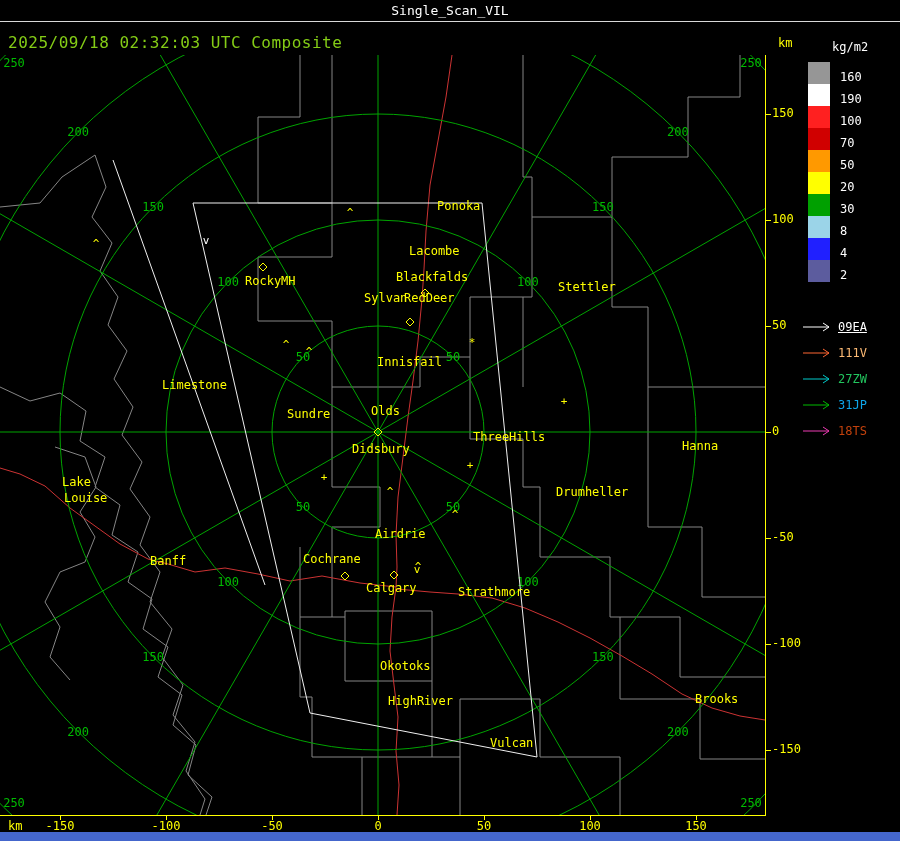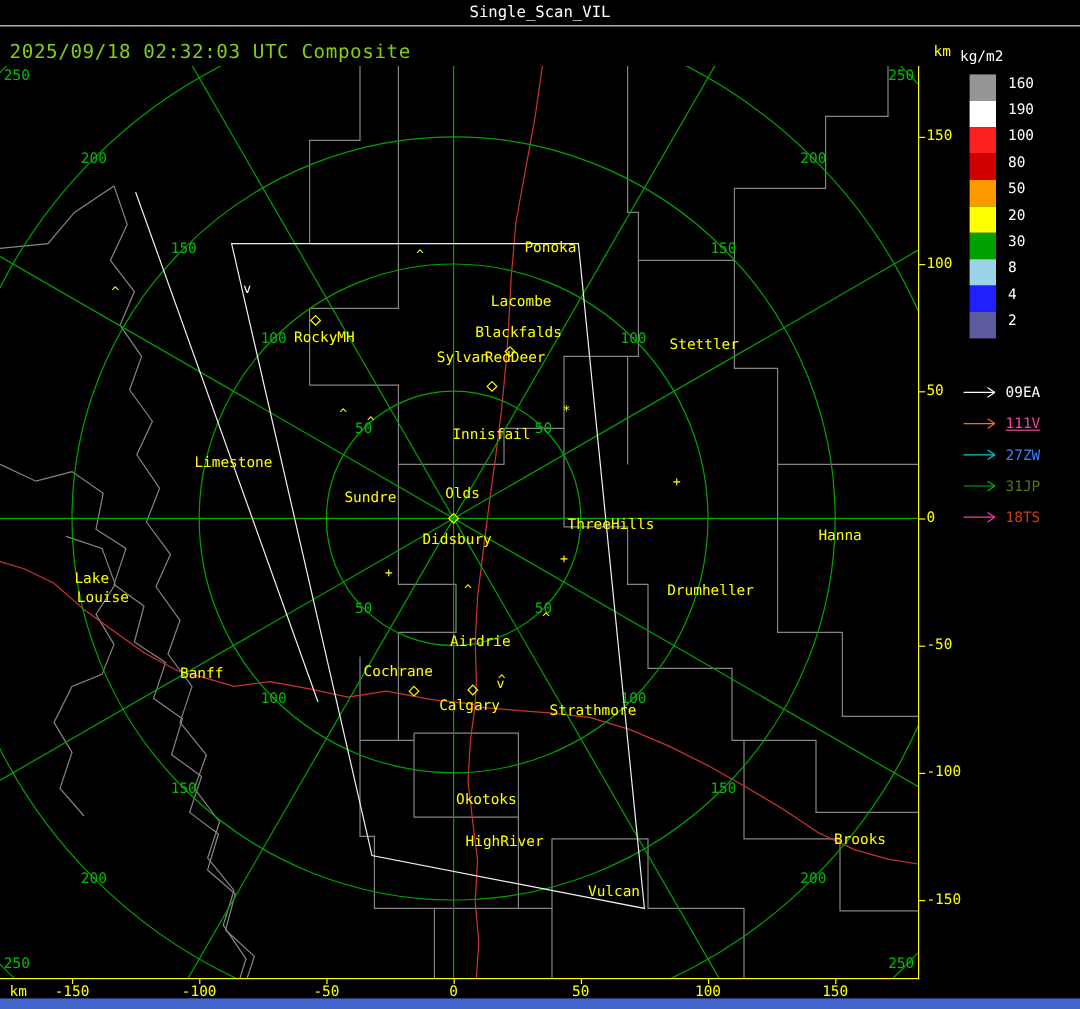--- a/index.html
+++ b/index.html
@@ -16,22 +16,22 @@
   #map-svg{display:block}
   #map-svg text{font-family:"DejaVu Sans Mono",monospace}
   .yaxis{position:absolute;top:55px;left:765px;width:1px;height:761px;background:#ffff00}
   .xaxis{position:absolute;top:815px;left:0;width:766px;height:1px;background:#ffff00}
   .tickdash-y{position:absolute;width:6px;height:1px;background:#ffff00}
   .ticklab-y{position:absolute;color:#ffff00;font-size:12px;white-space:nowrap}
   .tickdash-x{position:absolute;width:1px;height:5px;background:#ffff00}
   .ticklab-x{position:absolute;color:#ffff00;font-size:12px;width:44px;text-align:center}
   .km-bottom{position:absolute;top:819px;left:8px;color:#ffff00;font-size:12px}
   .legend{position:absolute;top:40px;left:800px;width:100px}
-  .legend-unit{color:#ffffff;font-size:12px;margin-bottom:8px}
-  .scale-row{display:flex;align-items:flex-start;height:22px}
+  .legend-unit{color:#ffffff;font-size:12px;margin-left:32px;margin-bottom:8px}
+  .scale-row{display:flex;align-items:flex-end;height:22px}
   .swatch{width:22px;height:22px;margin-left:8px;flex:0 0 auto}
   .scale-label{color:#ffffff;font-size:12px;margin-left:10px}
   .radar-rows{margin-top:32px}
   .radar-row{display:flex;align-items:center;height:26px;padding-left:2px}
   .radar-label{font-size:12px;margin-left:6px}
   .bottom-bar{position:absolute;top:832px;left:0;width:900px;height:9px;background:#4466cc}
 </style>
 </head>
 <body>
 
@@ -204,21 +204,21 @@
         <div class="scale-row">
           <div class="swatch" style="background: rgb(255, 255, 255);"></div>
           <span class="scale-label">190</span>
         </div>
         <div class="scale-row">
           <div class="swatch" style="background: rgb(255, 32, 32);"></div>
           <span class="scale-label">100</span>
         </div>
         <div class="scale-row">
           <div class="swatch" style="background: rgb(208, 0, 0);"></div>
-          <span class="scale-label">80</span>
+          <span class="scale-label">70</span>
         </div>
         <div class="scale-row">
           <div class="swatch" style="background: rgb(255, 153, 0);"></div>
           <span class="scale-label">50</span>
         </div>
         <div class="scale-row">
           <div class="swatch" style="background: rgb(255, 255, 0);"></div>
           <span class="scale-label">20</span>
         </div>
         <div class="scale-row">
@@ -238,45 +238,45 @@
           <span class="scale-label">2</span>
         </div>
       </div>
     <div id="radar-rows" class="radar-rows">
         <div class="radar-row">
           <svg width="30" height="12">
             <line x1="1" y1="6" x2="27" y2="6" stroke="#ffffff" stroke-width="1"></line>
             <line x1="27" y1="6" x2="21" y2="2" stroke="#ffffff" stroke-width="1"></line>
             <line x1="27" y1="6" x2="21" y2="10" stroke="#ffffff" stroke-width="1"></line>
           </svg>
-          <span class="radar-label" style="color: rgb(255, 255, 255);">09EA</span>
+          <span class="radar-label" style="color: rgb(255, 255, 255); text-decoration: underline;">09EA</span>
         </div>
         <div class="radar-row">
           <svg width="30" height="12">
             <line x1="1" y1="6" x2="27" y2="6" stroke="#ff6633" stroke-width="1"></line>
             <line x1="27" y1="6" x2="21" y2="2" stroke="#ff6633" stroke-width="1"></line>
             <line x1="27" y1="6" x2="21" y2="10" stroke="#ff6633" stroke-width="1"></line>
           </svg>
-          <span class="radar-label" style="color: #ec4899; text-decoration: underline;">111V</span>
+          <span class="radar-label" style="color: #fdba74;">111V</span>
         </div>
         <div class="radar-row">
           <svg width="30" height="12">
             <line x1="1" y1="6" x2="27" y2="6" stroke="#00cccc" stroke-width="1"></line>
             <line x1="27" y1="6" x2="21" y2="2" stroke="#00cccc" stroke-width="1"></line>
             <line x1="27" y1="6" x2="21" y2="10" stroke="#00cccc" stroke-width="1"></line>
           </svg>
-          <span class="radar-label" style="color: #3b82f6;">27ZW</span>
+          <span class="radar-label" style="color: #22c55e;">27ZW</span>
         </div>
         <div class="radar-row">
           <svg width="30" height="12">
             <line x1="1" y1="6" x2="27" y2="6" stroke="#00bb00" stroke-width="1"></line>
             <line x1="27" y1="6" x2="21" y2="2" stroke="#00bb00" stroke-width="1"></line>
             <line x1="27" y1="6" x2="21" y2="10" stroke="#00bb00" stroke-width="1"></line>
           </svg>
-          <span class="radar-label" style="color: #4d7c0f;">31JP</span>
+          <span class="radar-label" style="color: #0ea5e9;">31JP</span>
         </div>
         <div class="radar-row">
           <svg width="30" height="12">
             <line x1="1" y1="6" x2="27" y2="6" stroke="#ee3cb4" stroke-width="1"></line>
             <line x1="27" y1="6" x2="21" y2="2" stroke="#ee3cb4" stroke-width="1"></line>
             <line x1="27" y1="6" x2="21" y2="10" stroke="#ee3cb4" stroke-width="1"></line>
           </svg>
           <span class="radar-label" style="color: #c2410c;">18TS</span>
         </div>
       </div>

